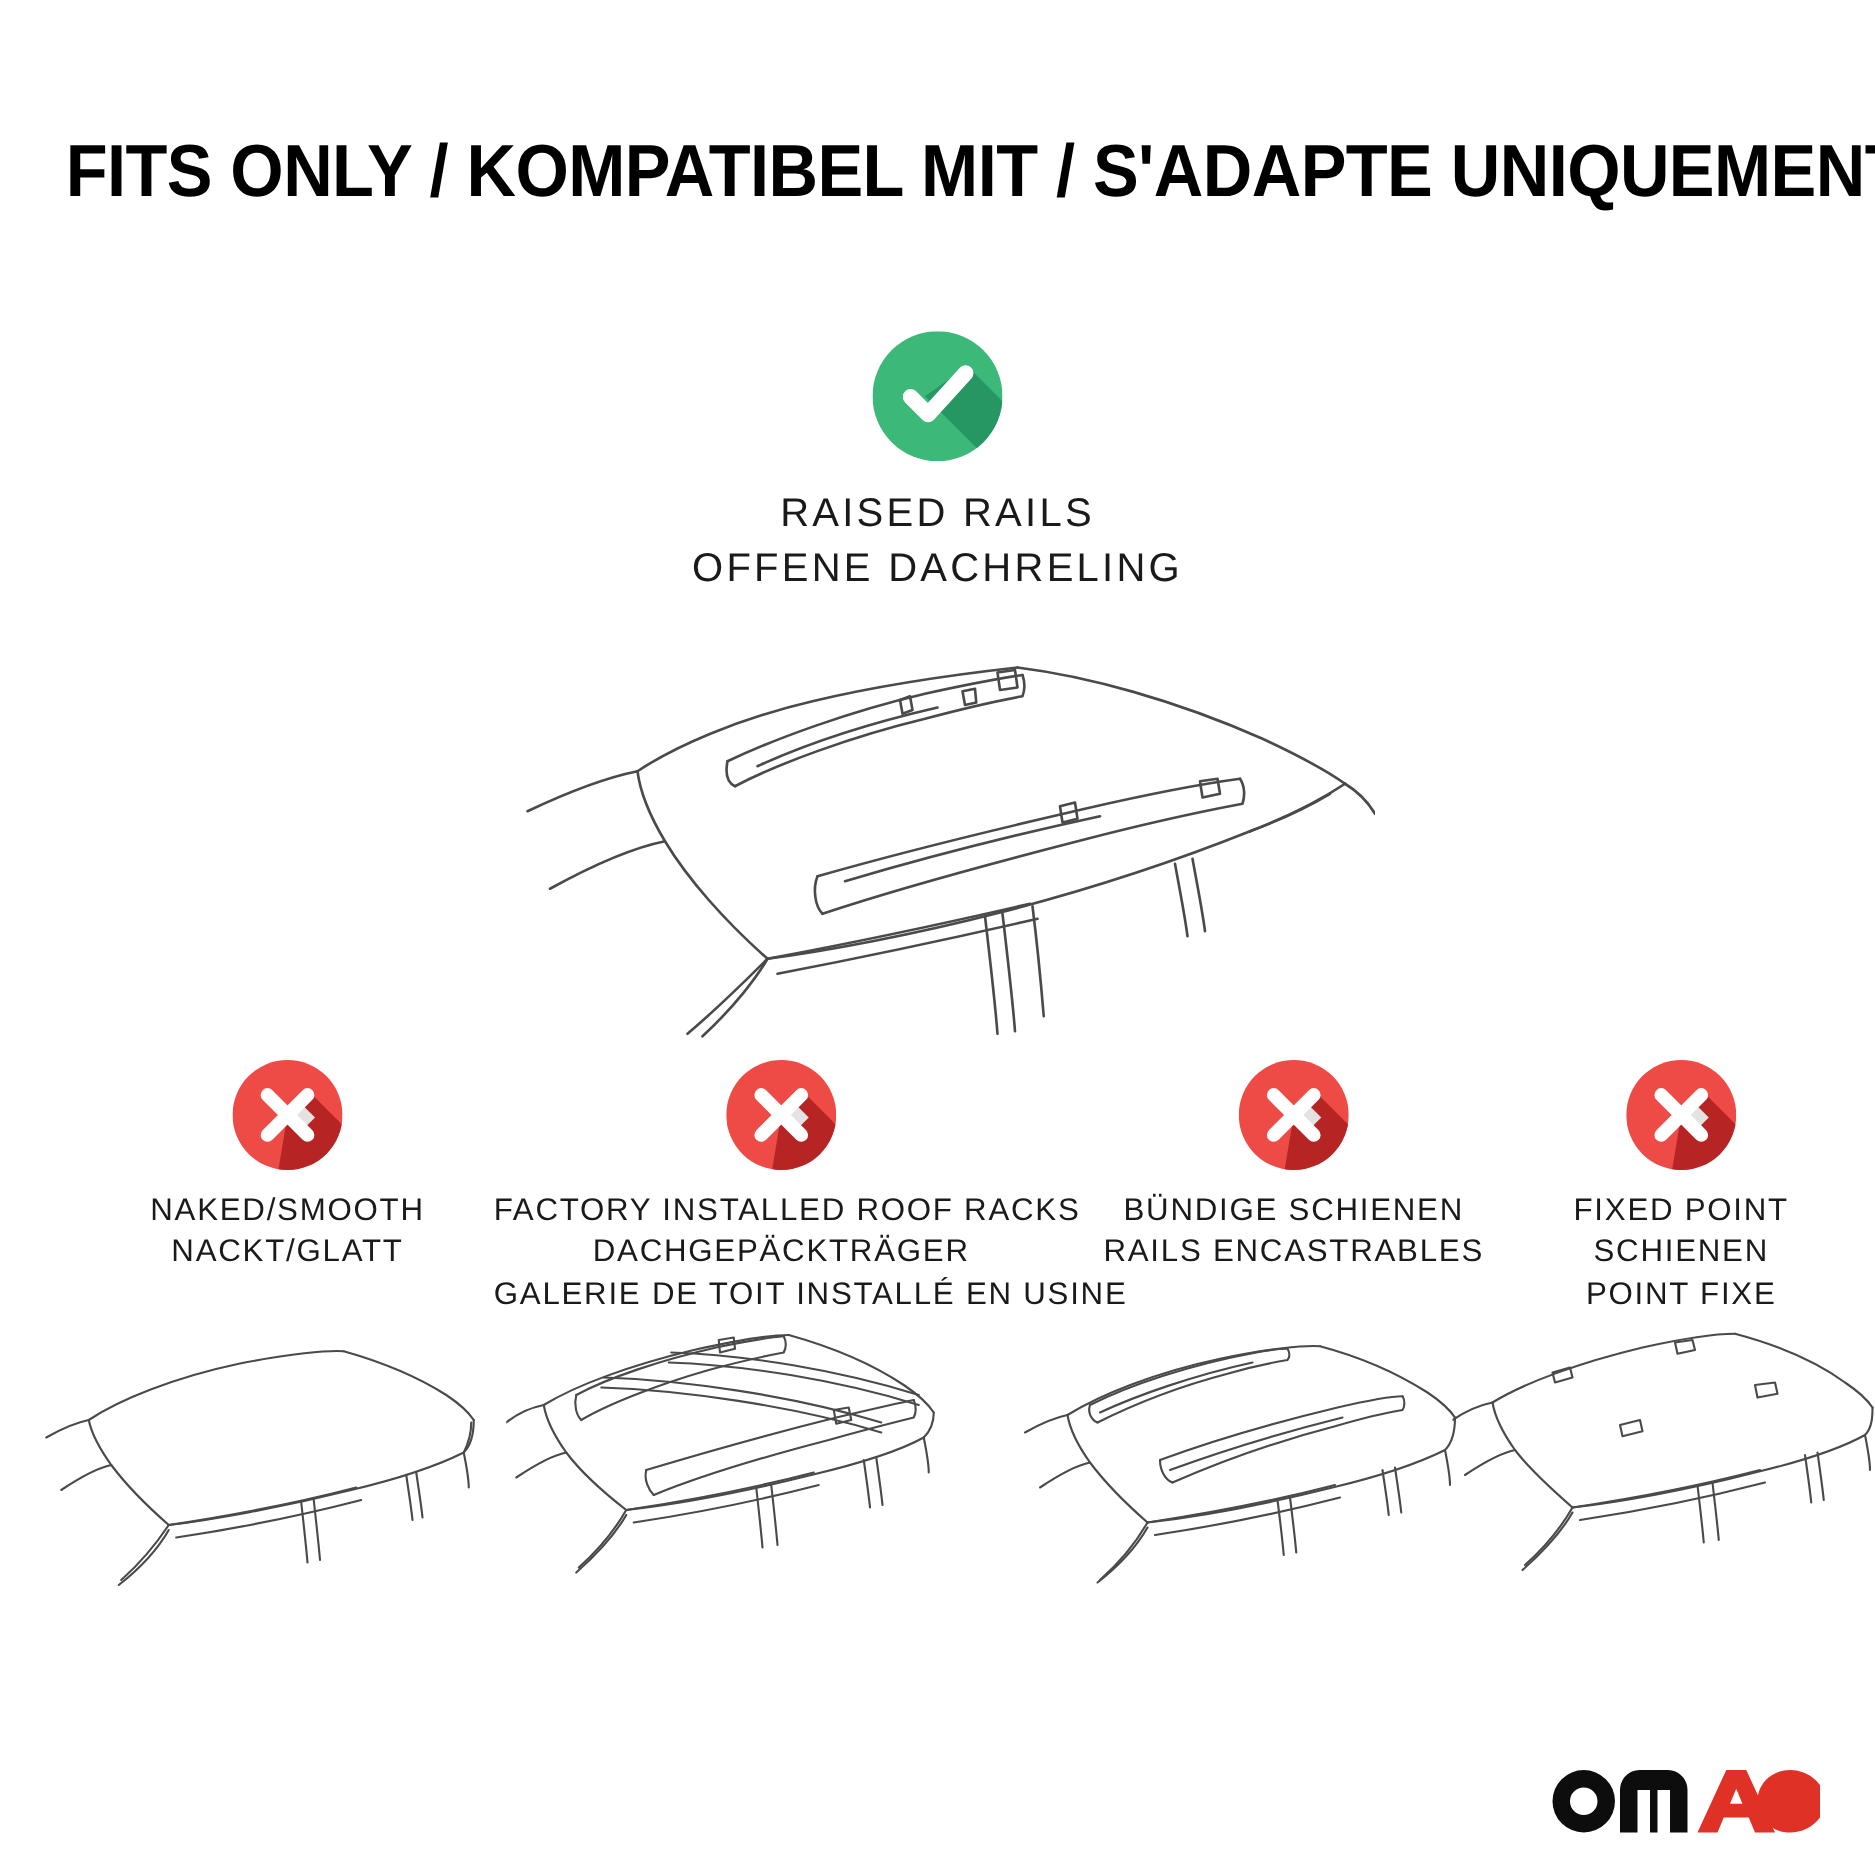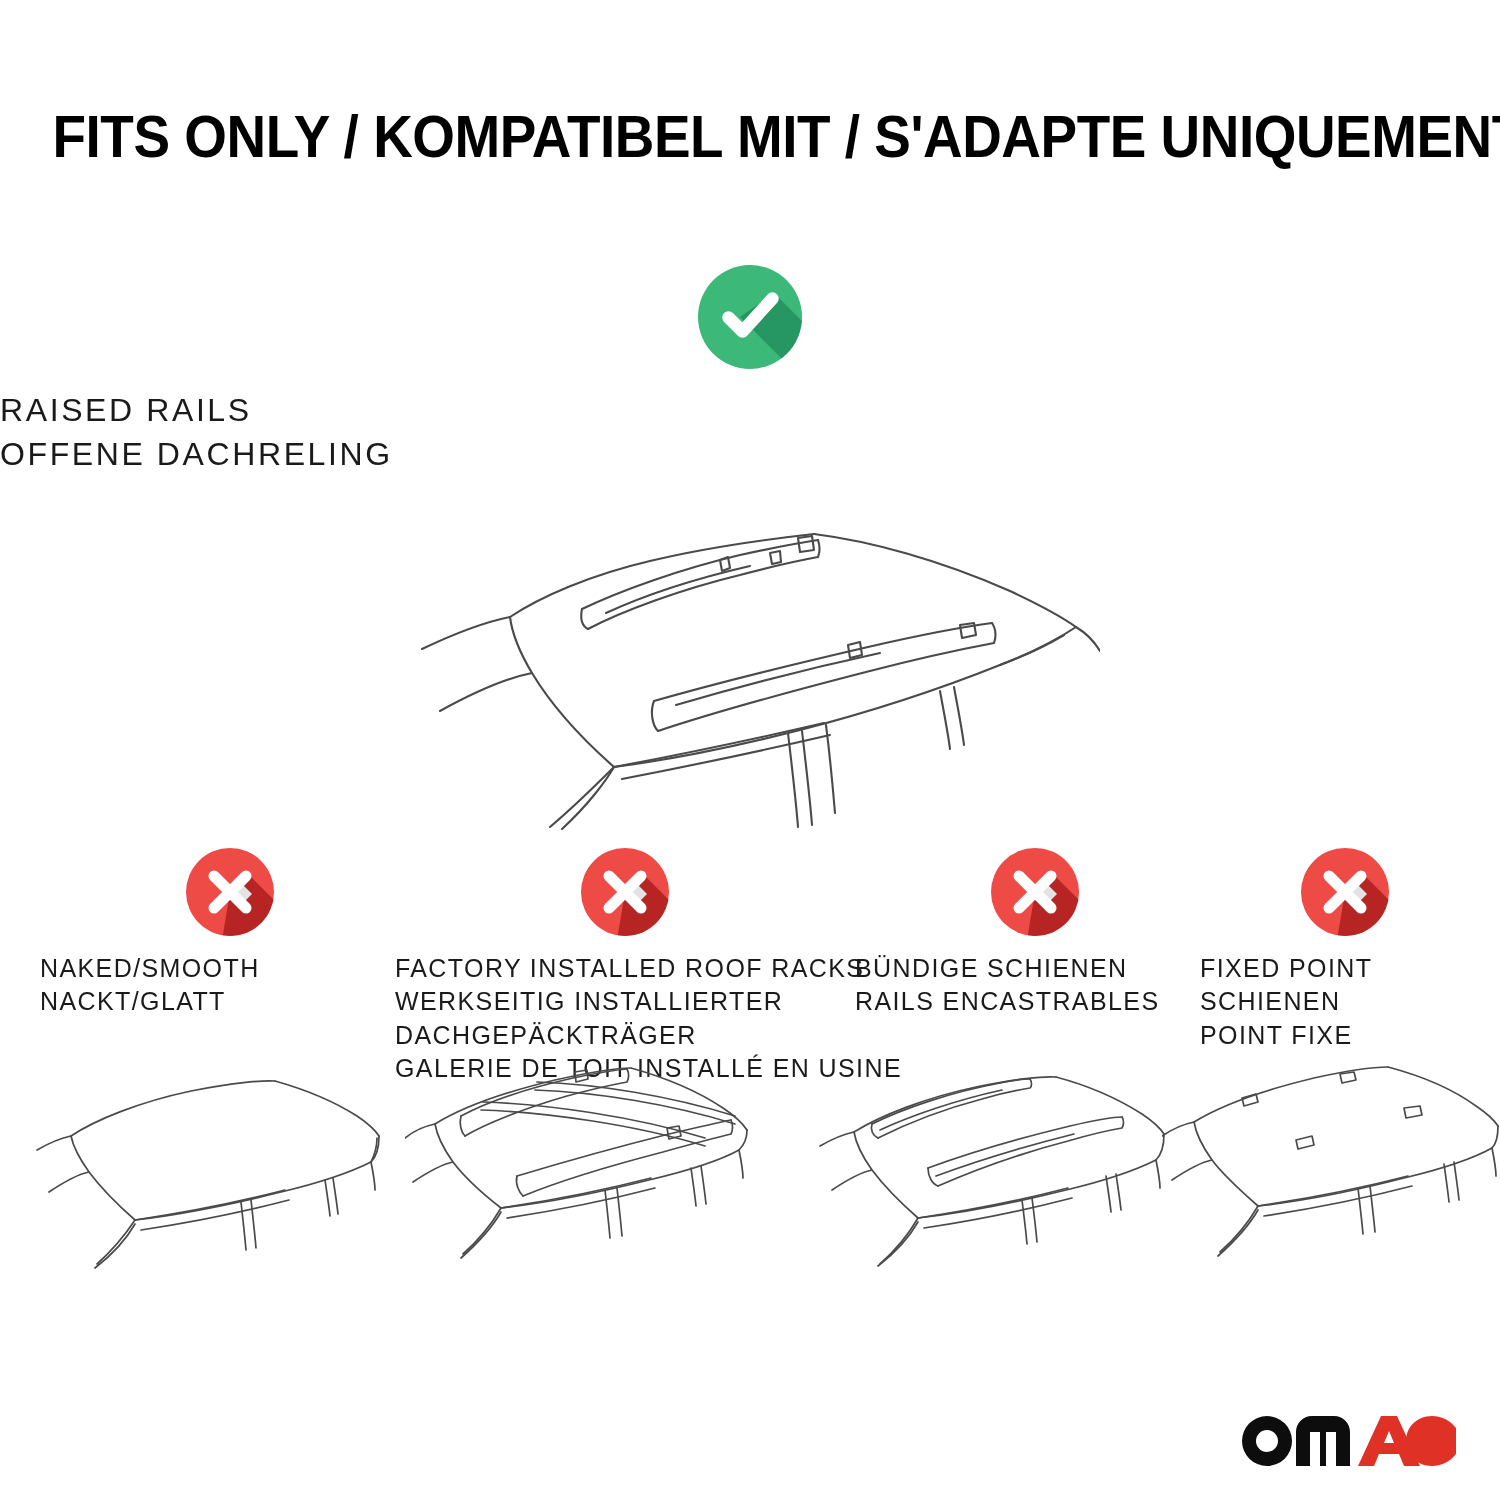--- a/index.html
+++ b/index.html
@@ -31,21 +31,21 @@
     transform-origin: 50% 50%;
     white-space: nowrap;
   }
 
   
   .positive-block {
     position: absolute;
     top: 265px;
     left: 0;
     width: 1500px;
-    text-align: left;
+    text-align: center;
   }
   .icon-wrap {
     position: relative;
     width: 104px;
     height: 104px;
     margin: 0 auto;
   }
   .icon-wrap svg { display: block; width: 104px; height: 104px; }
 
   .positive-labels {
@@ -72,21 +72,21 @@
   .neg-row {
     position: absolute;
     top: 848px;
     left: 0;
     width: 1500px;
     height: 240px;
   }
   .neg-item {
     position: absolute;
     top: 0;
-    text-align: left;
+    text-align: center;
   }
   .neg-item .icon-wrap {
     width: 88px;
     height: 88px;
   }
   .neg-item .icon-wrap svg { width: 88px; height: 88px; }
 
   .neg-labels {
     margin-top: 16px;
     font-size: 25px;
@@ -234,21 +234,20 @@
         <circle cx="44" cy="44" r="44" fill="#ee4b46"></circle>
         <g clip-path="url(#clipRed2)">
           <path d="M44 44 L62 26 L88 52 L88 92 L36 92 Z" fill="#a81c1c" opacity="0.8"></path>
           <path d="M44 44 L56 56 L66 46 L54 34 Z" fill="#e3e3e3"></path>
         </g>
         <path d="M28 28 L60 60 M60 28 L28 60" stroke="#ffffff" stroke-width="11" stroke-linecap="round" fill="none"></path>
       </svg>
     </div>
     <div class="neg-labels">
       <div>FACTORY INSTALLED ROOF RACKS</div>
-      <div>WERKSEITIG INSTALLIERTER</div>
       <div>DACHGEPÄCKTRÄGER</div>
       <div>GALERIE DE TOIT INSTALLÉ EN USINE</div>
     </div>
   </div>
 
   <div class="neg-item neg-3">
     <div class="icon-wrap">
       <svg viewBox="0 0 88 88" xmlns="http://www.w3.org/2000/svg">
         <defs>
             <clipPath id="clipRed3">

